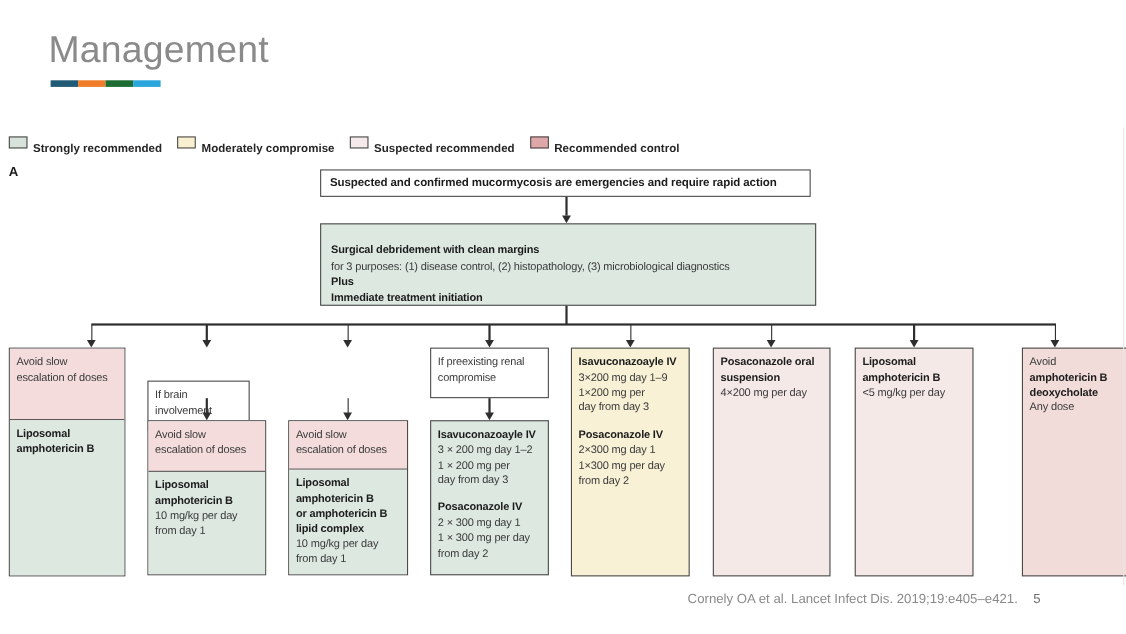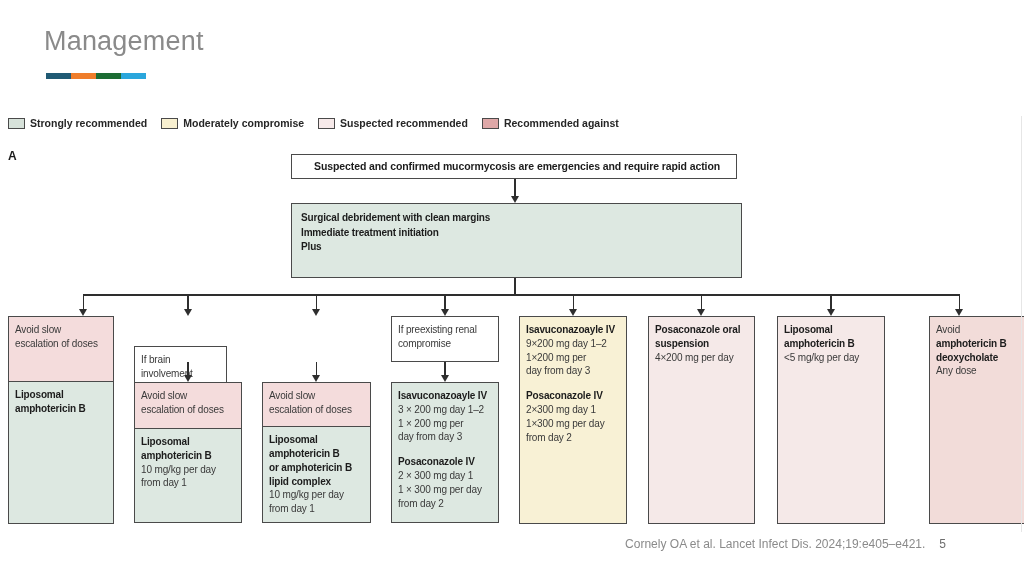--- a/index.html
+++ b/index.html
@@ -1,47 +1,47 @@
 <!DOCTYPE html>
 <html><head>
 <meta charset="utf-8">
 <style>
   html,body { margin:0; padding:0; background:#fff; }
   body { font-family:"Liberation Sans", sans-serif; }
   .slide { position:relative; width:1024px; height:576px; background:#ffffff; overflow:hidden; }
 
   
-  .title { position:absolute; left:44px; top:26px; font-size:27px; color:#8a8a8a; letter-spacing:0.2px; }
+  .title { position:absolute; left:44px; top:26px; font-size:34px; color:#8a8a8a; letter-spacing:0.2px; }
   .accent { position:absolute; left:46px; top:73px; display:flex; height:6px; }
   .accent span { width:25px; height:6px; display:block; }
   .footer { position:absolute; top:537px; right:78px; display:flex; gap:14px; align-items:baseline; }
   .citation { font-size:12px; color:#8a8a8a; }
   .pagenum { font-size:12px; color:#6e6e6e; }
   .fig-edge { position:absolute; left:1021px; top:116px; width:1px; height:416px; background:#e6e6e6; }
 
   
   .legend { position:absolute; left:8px; top:117px; display:flex; gap:14px; align-items:center; }
   .legend-item { display:flex; align-items:center; gap:5px; }
   .legend-sw { width:15px; height:9px; border:1px solid #4a4a4a; display:inline-block; }
-  .legend-label { font-size:10.5px; font-weight:600; color:#262626; }
+  .legend-label { font-size:10.5px; font-weight:600; color:#262626;margin-top:12px; }
   .panel-a { position:absolute; left:8px; top:149px; font-size:12px; font-weight:700; color:#1a1a1a; }
 
   
   .fbox { position:absolute; border:1.3px solid #4a4a4a; box-sizing:border-box; background:#fff; }
   .t { font-size:10px; line-height:1.38; color:#3a3a3a; white-space:pre-line; letter-spacing:-0.15px; }
   .b { font-weight:700; color:#1c1c1c; }
   .sec { padding:6px 6px; box-sizing:border-box; }
   .splitbox { display:flex; flex-direction:column; padding:0; }
   .splitbox .warnsec { border-bottom:1.3px solid #4a4a4a; }
   .splitbox .fill { flex:1; }
   .gap-under { margin-bottom:11px; }
 
-  .emergency { display:flex; align-items:center; padding-left:22px; }
+  .emergency { display:flex; align-items:center; padding-left:8px; }
   .emergency .t { font-size:10.5px; white-space:nowrap; letter-spacing:-0.1px; }
-  .surgical { padding:7px 9px; }
+  .surgical { padding:17px 9px; }
   .surgical .t { line-height:1.45; }
   .surgical .detail { font-size:10px; white-space:nowrap; }
 
   
   .vline { position:absolute; width:1.4px; background:#2e2e2e; }
   .hline { position:absolute; height:1.4px; background:#2e2e2e; }
   .ahead { position:absolute; width:0; height:0; border-left:4.5px solid transparent; border-right:4.5px solid transparent; border-top:7px solid #2e2e2e; }
 </style>
 </head>
 <body>
@@ -64,37 +64,38 @@
     <div class="legend-item">
       <span class="legend-sw" style="background: rgb(248, 240, 208);"></span>
       <span class="legend-label">Moderately compromise</span>
     </div>
     <div class="legend-item">
       <span class="legend-sw" style="background: rgb(246, 233, 233);"></span>
       <span class="legend-label">Suspected recommended</span>
     </div>
     <div class="legend-item">
       <span class="legend-sw" style="background: rgb(223, 168, 168);"></span>
-      <span class="legend-label">Recommended against</span>
+      <span class="legend-label">Recommended control</span>
     </div>
   </div>
 
   <div class="panel-a">A</div>
 
   <div class="fbox emergency" style="left:291px; top:154px; width:446px; height:25px;">
     <span class="t b">Suspected and confirmed mucormycosis are emergencies and require rapid action</span>
   </div>
 
   <div class="vline" style="left:514.3px; top:179px; height:17px;"></div>
   <div class="ahead" style="left:510.5px; top:196px;"></div>
 
   <div class="fbox surgical" style="left: 291px; top: 203px; width: 451px; height: 75px; background: rgb(221, 232, 225);">
     <div class="t b">Surgical debridement with clean margins</div>
+    <div class="t detail">for 3 purposes: (1) disease control, (2) histopathology, (3) microbiological diagnostics</div>
+    <div class="t b">Plus</div>
     <div class="t b">Immediate treatment initiation</div>
-    <div class="t b">Plus</div>
   </div>
 
   <div class="vline" style="left:514.3px; top:278px; height:17px;"></div>
   <div class="hline" style="left:82.6px; top:294.3px; width:877px;"></div>
 
   <div class="vline" style="left:82.6px;  top:295px; height:15px;"></div>
   <div class="ahead" style="left:78.5px;  top:309px;"></div>
   <div class="vline" style="left:187.3px; top:295px; height:15px;"></div>
   <div class="ahead" style="left:183.5px; top:309px;"></div>
   <div class="vline" style="left:315.8px; top:295px; height:15px;"></div>
@@ -169,21 +170,21 @@
 1 × 200 mg per
 day from day 3</div>
     <div class="t b">Posaconazole IV</div>
     <div class="t">2 × 300 mg day 1
 1 × 300 mg per day
 from day 2</div>
   </div>
 
   <div class="fbox sec" style="left: 519px; top: 316px; width: 108px; height: 208px; background: rgb(248, 241, 213);">
     <div class="t b">Isavuconazoayle IV</div>
-    <div class="t gap-under">9×200 mg day 1–2
+    <div class="t gap-under">3×200 mg day 1–9
 1×200 mg per
 day from day 3</div>
     <div class="t b">Posaconazole IV</div>
     <div class="t">2×300 mg day 1
 1×300 mg per day
 from day 2</div>
   </div>
 
   <div class="fbox sec" style="left: 648px; top: 316px; width: 107px; height: 208px; background: rgb(245, 233, 232);">
     <div class="t b">Posaconazole oral
@@ -200,17 +201,17 @@
   <div class="fbox sec" style="left: 905px; top: 316px; width: 124px; height: 208px; background: rgb(242, 220, 217); margin-left: 24px;">
     <div class="t">Avoid</div>
     <div class="t b">amphotericin B
 deoxycholate</div>
     <div class="t">Any dose</div>
   </div>
 
   <div class="fig-edge"></div>
 
   <div class="footer">
-    <span class="citation">Cornely OA et al. Lancet Infect Dis. 2024;19:e405–e421.</span>
+    <span class="citation">Cornely OA et al. Lancet Infect Dis. 2019;19:e405–e421.</span>
     <span class="pagenum">5</span>
   </div>
 
 </div>
 
 </body></html>

